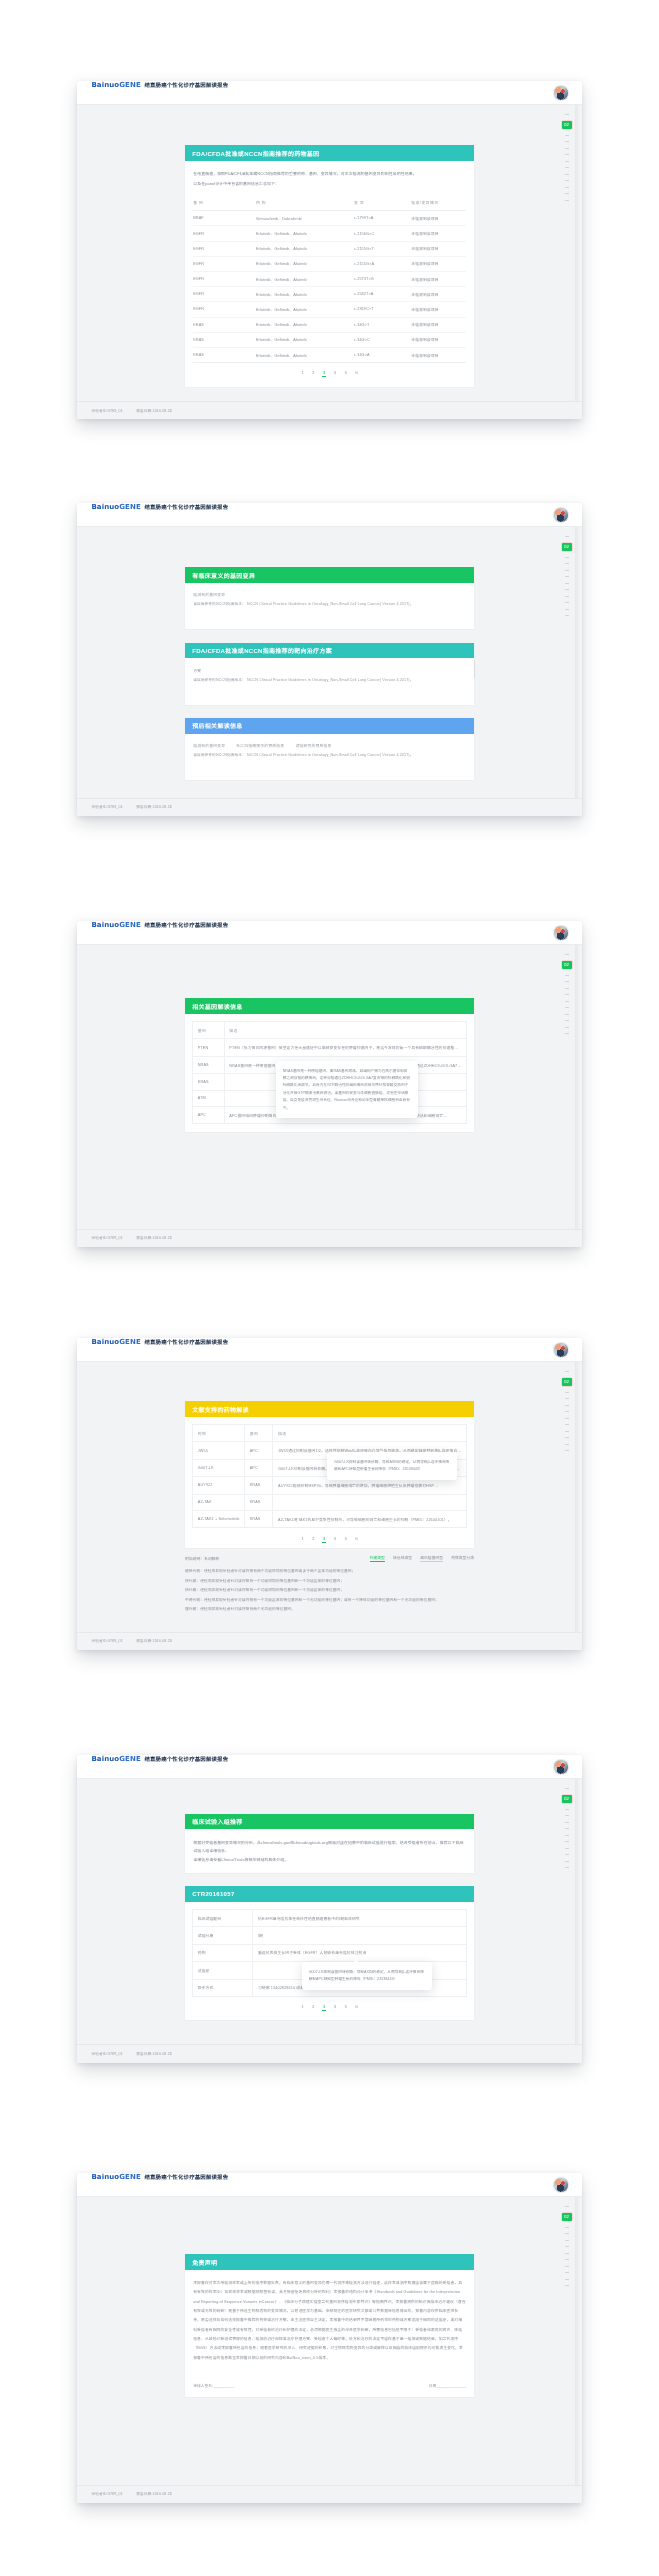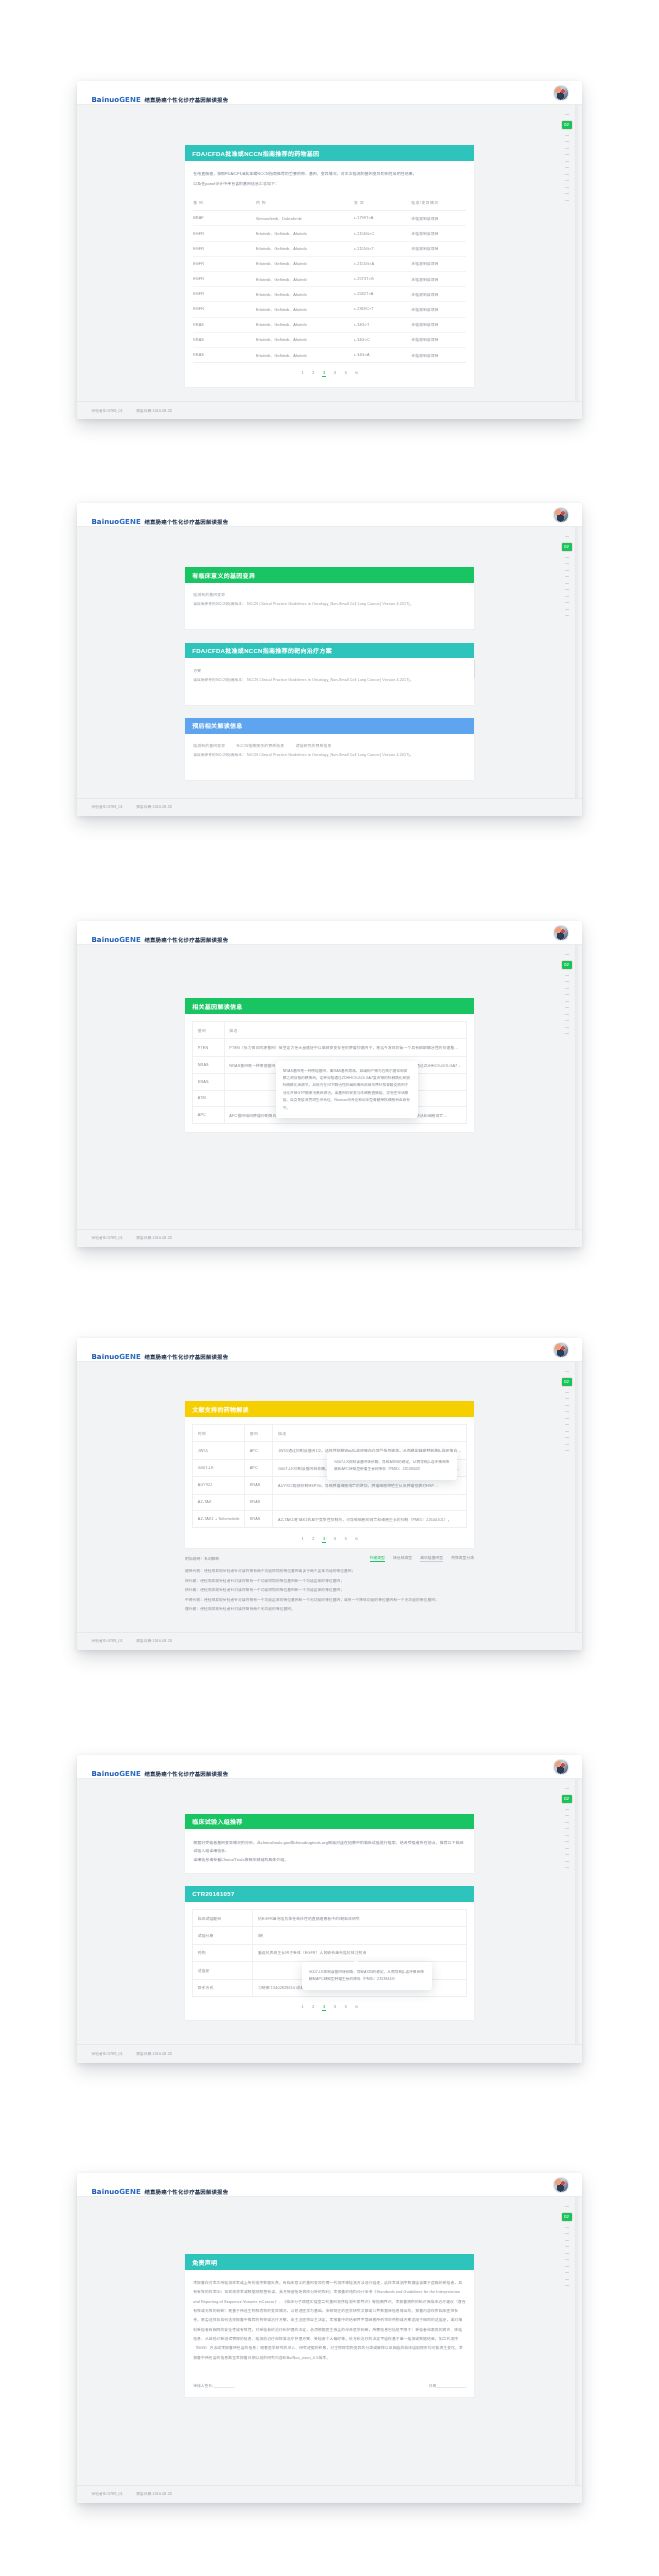--- a/index.html
+++ b/index.html
@@ -27,21 +27,21 @@
     border-radius:1.5px;
     box-shadow:0 7.2px 17.5px rgba(60,70,85,.20), 0 1.5px 4.6px rgba(60,70,85,.10);
     overflow:hidden;
   }
   .win-header{
     position:relative;
     height:24px;
     background:#ffffff;
     border-bottom:0.5px solid #ebecee;
     display:flex;
-    align-items:flex-end;
+    align-items:flex-start;
     padding:0 9.3px 0 14.4px;
     box-sizing:border-box;
   }
   .brand{display:flex;align-items:baseline;gap:3.6px;}
   .brand-logo{
     font-size:7px;
     font-weight:bold;
     letter-spacing:0.1px;
     color:#1d59b3;
     font-family:"DejaVu Sans",sans-serif;

